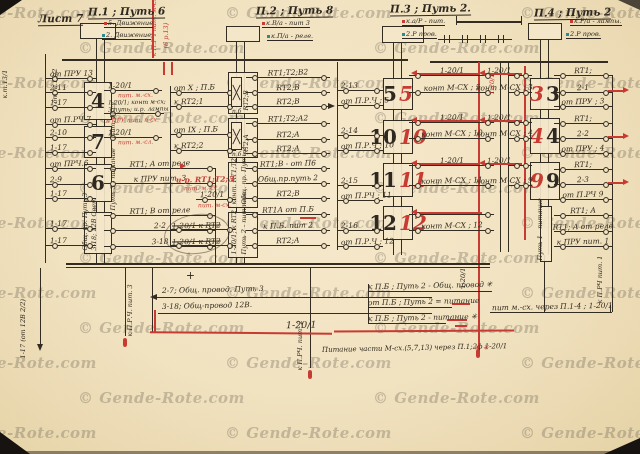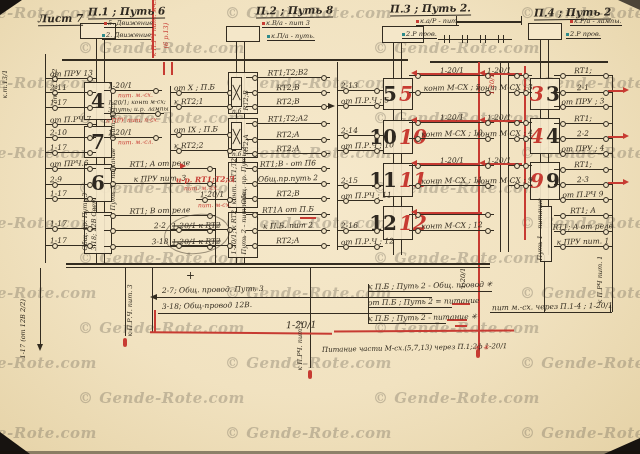--- a/index.html
+++ b/index.html
@@ -80,23 +80,23 @@
     <span class="wm" style="left: 225px; top: 424px;">© Gende-Rote.com</span>
     <span class="wm" style="left: 520px; top: 424px;">© Gende-Rote.com</span>
   </div>
 
 <span class="title" style="left:38px;top:13px">Лист 7</span>
 <span class="title" style="left:88px;top:6px">П.1 ; Путь 6</span>
 <span class="sub" style="left:104px;top:20px"><i class="mark r"></i><span>5. Движение</span></span>
 <span class="sub" style="left:102px;top:32px"><i class="mark t"></i><span>2. Движение</span></span>
 <span class="title" style="left:256px;top:5px">П.2 ; Путь 8</span>
 <span class="sub" style="left:262px;top:20px"><i class="mark r"></i><span>к.В/а - пит 3</span></span>
-<span class="sub" style="left:267px;top:33px"><i class="mark t"></i><span>к.П/а - путь.</span></span>
+<span class="sub" style="left:267px;top:33px"><i class="mark t"></i><span>к.П/а - реле.</span></span>
 <span class="title" style="left:390px;top:3px">П.3 ; Путь 2.</span>
-<span class="sub" style="left:416px;top:18px"><i class="mark r"></i><span>к.а/Р - пит.</span></span>
+<span class="sub" style="left:402px;top:18px"><i class="mark r"></i><span>к.а/Р - пит.</span></span>
 <span class="sub" style="left:402px;top:31px"><i class="mark t"></i><span>2.Р пров.</span></span>
 <span class="title" style="left:534px;top:7px">П.4 ; Путь 2</span>
 <span class="sub" style="left:570px;top:18px"><i class="mark r"></i><span>к.Р/а - лампы.</span></span>
 <span class="sub" style="left:566px;top:31px"><i class="mark t"></i><span>2.Р пров.</span></span>
 
 <i class="hl" style="left:456px;top:21px;width:66px;height:1.5px"></i>
 <i class="vl" style="left:456px;top:16px;height:9px"></i>
 <i class="vl" style="left:521px;top:16px;height:9px"></i>
 <i class="hl" style="left:438px;top:39px;width:74px"></i>
 <i class="vl" style="left:444px;top:35px;height:8px"></i>

